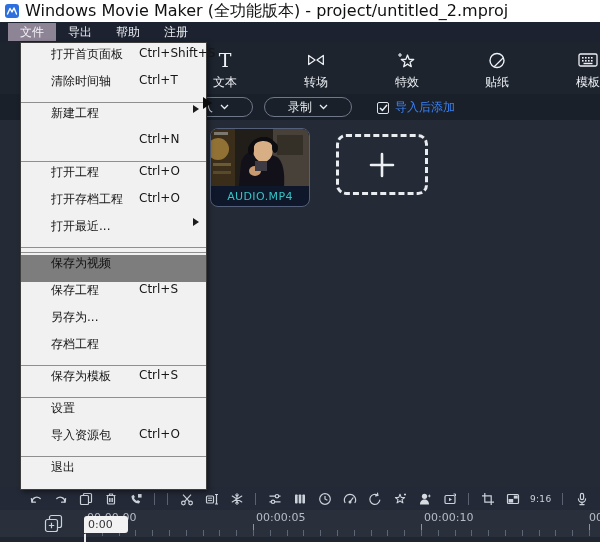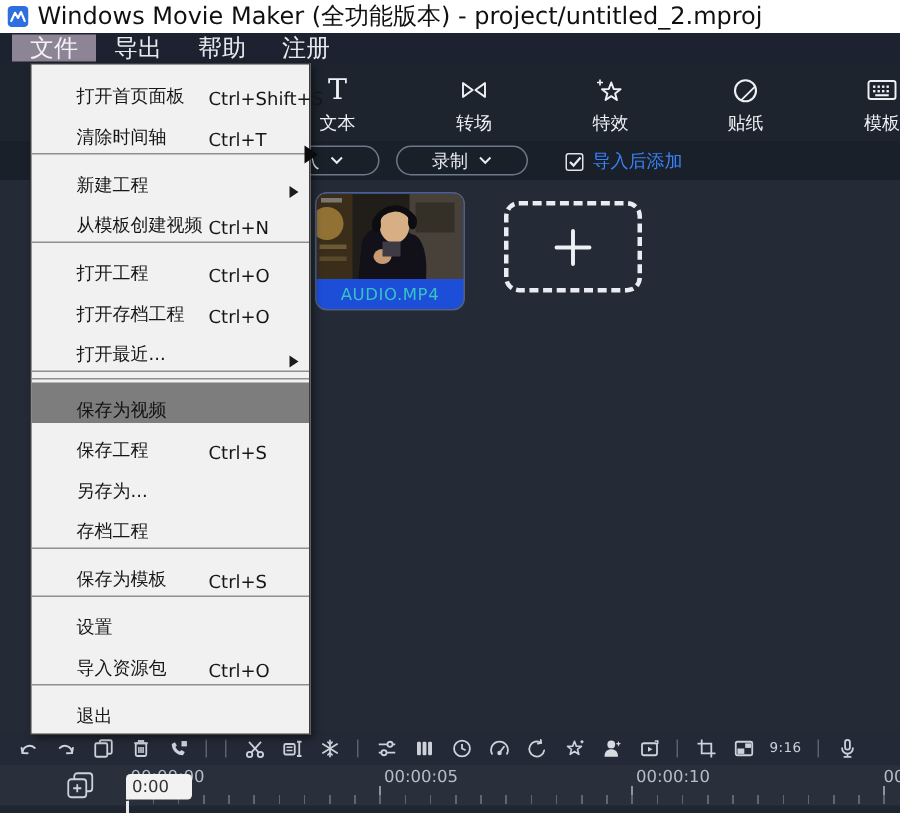--- a/index.html
+++ b/index.html
@@ -9,21 +9,21 @@
   svg{display:block}
 
   
   .titlebar{position:absolute;top:0;left:0;right:0;height:22px;background:#ffffff;
             display:flex;align-items:center;gap:6px;padding-left:5px;box-sizing:border-box}
   .titlebar .title{font-size:16px;color:#101010;white-space:nowrap}
 
   
   .menubar{position:absolute;top:22px;left:0;right:0;height:20px;background:#1c2230;
            display:flex;align-items:center;padding-left:8px;box-sizing:border-box}
-  .mitem{color:#e7e9ed;font-size:16px;padding:2px 12px;line-height:14px}
+  .mitem{color:#e7e9ed;font-size:12px;padding:2px 12px;line-height:14px}
   .mitem.active{background:#8d8496;color:#f4f1f6}
 
   
   .ribbon{position:absolute;top:42px;left:0;right:0;height:52px;background:#1d242e}
   .rtab{position:absolute;top:7px;width:54px;text-align:center;color:#edf0f4}
   .rtab .ticon{height:22px;display:flex;align-items:center;justify-content:center}
   .rtab .tlabel{font-size:12px;margin-top:3px;white-space:nowrap}
   .serifT{font-family:"DejaVu Serif","Liberation Serif",serif;font-size:19px;line-height:19px;color:#eef1f5}
 
   
@@ -34,29 +34,29 @@
   .checkwrap{position:absolute;left:377px;top:5px;display:flex;align-items:center;gap:6px;
              color:#3b82f6;font-size:12px}
   .checkbox{width:12px;height:12px;box-sizing:border-box;border:1.5px solid #dfe3e8;border-radius:2px;
             display:flex;align-items:center;justify-content:center}
   .cursor-tri{position:absolute;left:203px;top:97px;width:0;height:0;z-index:60;
               border-top:6px solid transparent;border-bottom:6px solid transparent;
               border-left:9px solid #0c0c0c}
 
   
   .thumb{position:absolute;left:210px;top:128px;width:100px;height:79px;box-sizing:border-box;
-         border:1px solid #54607a;border-radius:8px;background:#1d4ed8;overflow:hidden}
+         border:1px solid #54607a;border-radius:8px;background:#0f172a;overflow:hidden}
   .thumb .tname{height:20px;display:flex;align-items:center;justify-content:center;
                 font-size:11px;letter-spacing:.4px}
   .addbox{position:absolute;left:336px;top:134px;width:92px;height:61px;box-sizing:border-box;
           border:3px dashed #e9ecf0;border-radius:10px;display:flex;align-items:center;justify-content:center}
 
   
   .btoolbar{position:absolute;top:487px;left:0;right:0;height:23px;background:#232936;
-            display:flex;align-items:center;gap:10px;padding-left:11px;box-sizing:border-box}
+            display:flex;align-items:center;gap:10px;padding-left:28px;box-sizing:border-box}
   .bicon{width:15px;height:15px;display:flex;align-items:center;justify-content:center;flex:none}
   .bdiv{width:1px;height:12px;background:#5a6170;flex:none;margin:0 1px}
   .aspect{color:#ccd2da;font-size:9px;flex:none;letter-spacing:.3px}
 
   
   .timeline{position:absolute;top:510px;left:0;right:0;height:32px;background:#29303c}
   .addtrack{position:absolute;left:44px;top:4px}
   .rlabel{position:absolute;top:1px;color:#b6bdc8;font-size:11px;white-space:nowrap}
   .ticks-major{position:absolute;left:85px;right:0;top:14px;height:11px;
                background:repeating-linear-gradient(90deg,#8b94a3 0 1px,transparent 1px 168px)}
@@ -65,21 +65,21 @@
   .trackstrip{position:absolute;left:0;right:0;bottom:0;height:5px;background:#20262f}
   .playline{position:absolute;left:84px;top:24px;width:2px;height:8px;background:#e9e9e9;z-index:5}
   .badge{position:absolute;left:84px;top:6px;width:44px;height:17px;background:#f2f2f2;z-index:6;
          border-radius:3px 3px 3px 0;color:#333;font-size:11px;display:flex;align-items:center;
          padding-left:4px;box-sizing:border-box}
 
   
   .fmenu{position:absolute;left:20px;top:42px;width:187px;height:448px;z-index:50;
          background:#f1f1f1;border:1px solid #3d3d3d;box-sizing:border-box;
          display:flex;flex-direction:column;padding:3px 0;box-shadow:2px 2px 5px rgba(0,0,0,.45)}
-  .fitem{flex:1;display:flex;align-items:flex-end;position:relative;padding-left:30px;
+  .fitem{flex:1;display:flex;align-items:flex-start;position:relative;padding-left:30px;
          font-size:12px;color:#161616;white-space:nowrap}
   .fitem .sc{position:absolute;left:118px}
   .fitem.hl{background:#7d7d7d;color:#111}
   .fsep{flex:none;height:1px;background:#8f8f8f;margin:2px 0}
   .subarrow{position:absolute;right:7px;width:0;height:0;
             border-top:4px solid transparent;border-bottom:4px solid transparent;
             border-left:6px solid #1c1c1c}
 </style>
 </head>
 <body>
@@ -367,21 +367,20 @@
   <div class="fitem">
     <span>清除时间轴</span>
     <span class="sc">Ctrl+T</span>
   </div>
   <div class="fsep"></div>
   <div class="fitem">
     <span>新建工程</span>
     <span class="subarrow"></span>
   </div>
   <div class="fitem">
-    <span>从模板创建视频</span>
     <span class="sc">Ctrl+N</span>
   </div>
   <div class="fsep"></div>
   <div class="fitem">
     <span>打开工程</span>
     <span class="sc">Ctrl+O</span>
   </div>
   <div class="fitem">
     <span>打开存档工程</span>
     <span class="sc">Ctrl+O</span>

